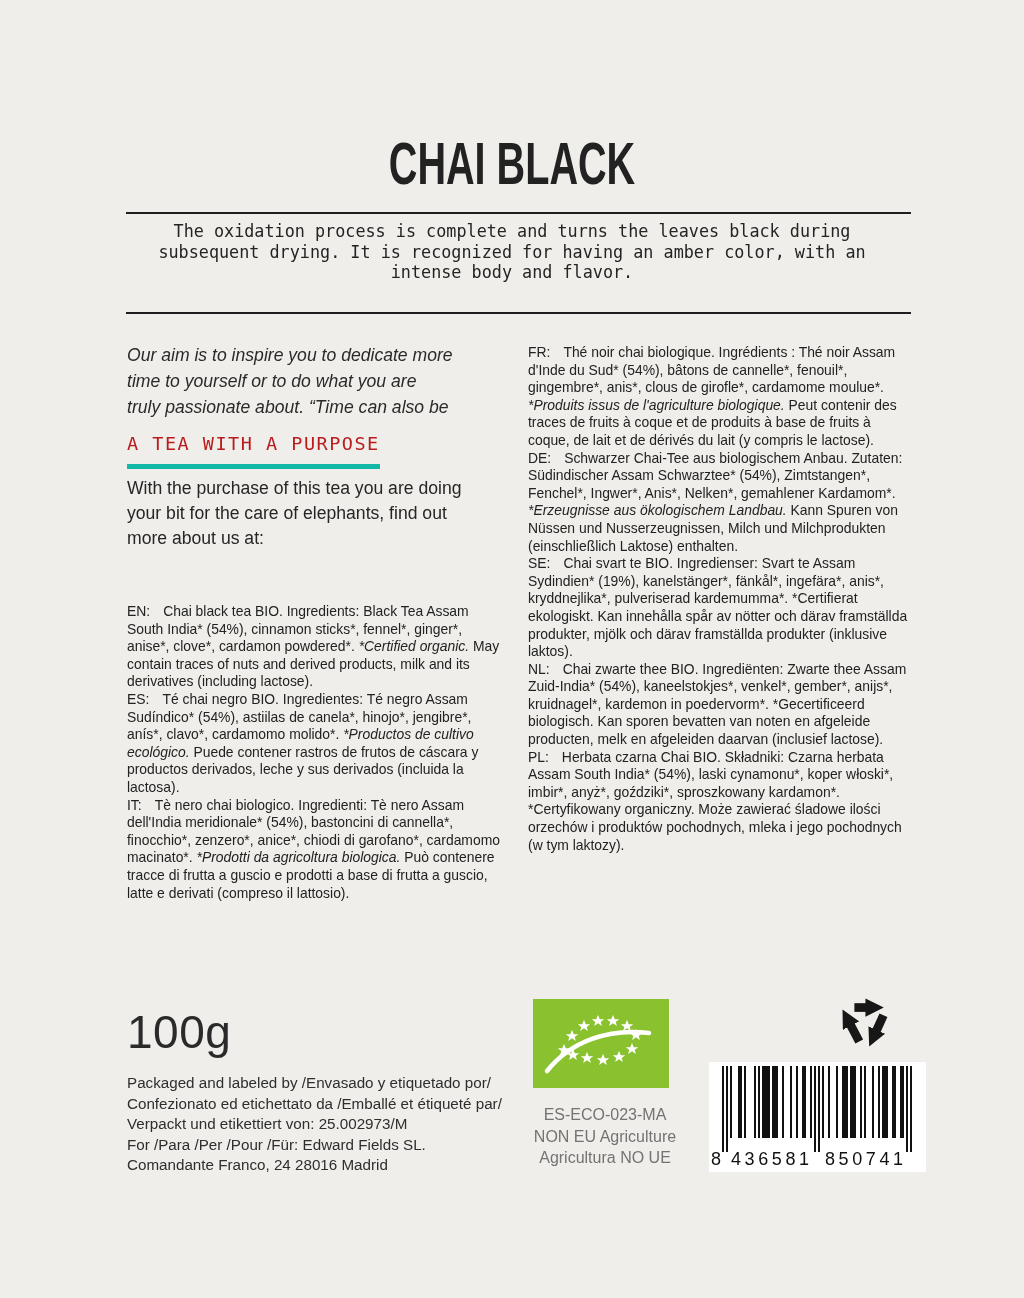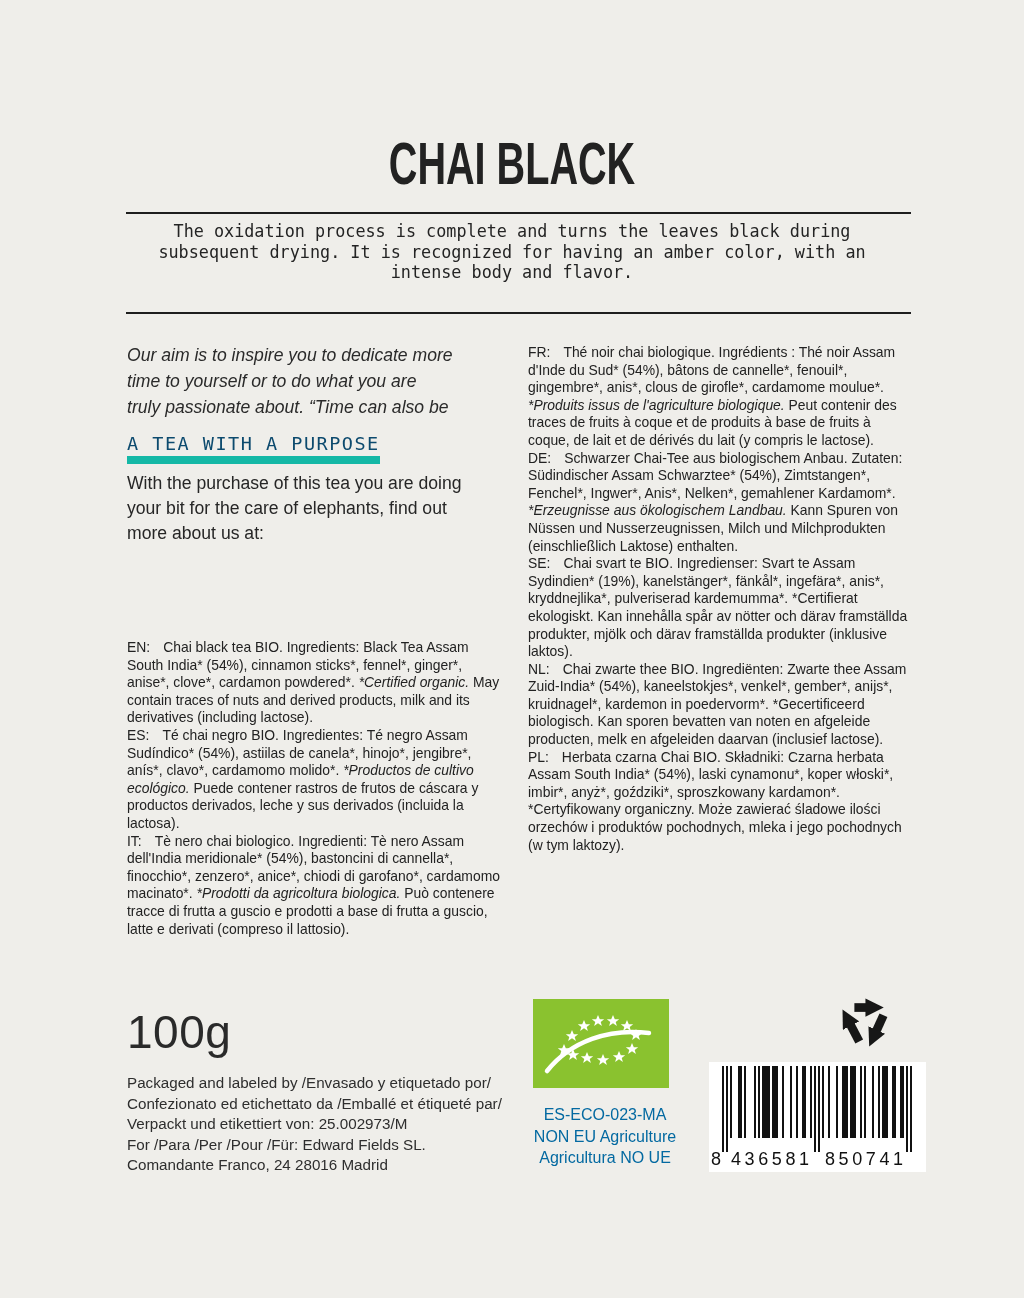--- a/index.html
+++ b/index.html
@@ -47,23 +47,23 @@
     font-style:italic;
     font-size:17.6px;line-height:26.2px;
     color:#2a2a2a;
   }
   .purpose-heading{
     display:inline-block;
     margin-top:13px;
     font-family:"DejaVu Sans Mono","Liberation Mono",monospace;
     font-size:18.5px;line-height:20px;
     letter-spacing:1.5px;
-    color:#0c4a6e;
-    border-bottom:8px solid #14b8a6;
-    padding-bottom:2px;
+    color:#b91c1c;
+    border-bottom:5px solid #14b8a6;
+    padding-bottom:10px;
     white-space:nowrap;
   }
   .purpose-text{
     margin-top:7px;
     font-size:17.6px;line-height:25.2px;
   }
   .links{margin-top:9px;}
   .link-line{
     font-size:17.6px;line-height:27.5px;
     font-style:italic;font-weight:bold;
@@ -74,21 +74,21 @@
     font-family:"DejaVu Sans",sans-serif;
     margin-right:7px;
   }
 
   
   .ing-col{
     font-size:13.9px;line-height:17.6px;
     color:#222;
     letter-spacing:0px;
   }
-  .ing-col.left{top:639px;left:127px;width:374px;}
+  .ing-col.left{top:603px;left:127px;width:374px;}
   .ing-col.right{top:344px;left:528px;width:381px;}
   .ing{margin:0;padding:0;}
   .ing .lang{margin-right:13px;}
   .ing i{font-style:italic;}
 
   
   .weight{
     top:1000px;left:127px;
     font-size:46px;line-height:48px;
     font-weight:400;color:#2a2a2a;
@@ -99,21 +99,21 @@
     top:1073px;left:127px;width:400px;
     font-size:15.2px;line-height:20.6px;
     color:#2e2e2e;
   }
   .eu-logo{top:999px;left:533px;width:136px;height:89px;}
   .eu-logo svg{display:block;width:136px;height:89px;}
   .cert{
     top:1104px;left:505px;width:200px;
     text-align:center;
     font-size:16px;line-height:21.5px;
-    color:#0369a1;
+    color:#737373;
   }
   .recycle{top:993px;left:835px;width:62px;height:62px;}
   .recycle svg{display:block;width:62px;height:62px;}
   .barcode-box{
     top:1062px;left:709px;width:217px;height:110px;
     background:#ffffff;
   }
   .barcode-box svg{display:block;width:217px;height:110px;}
 </style>
 </head>

